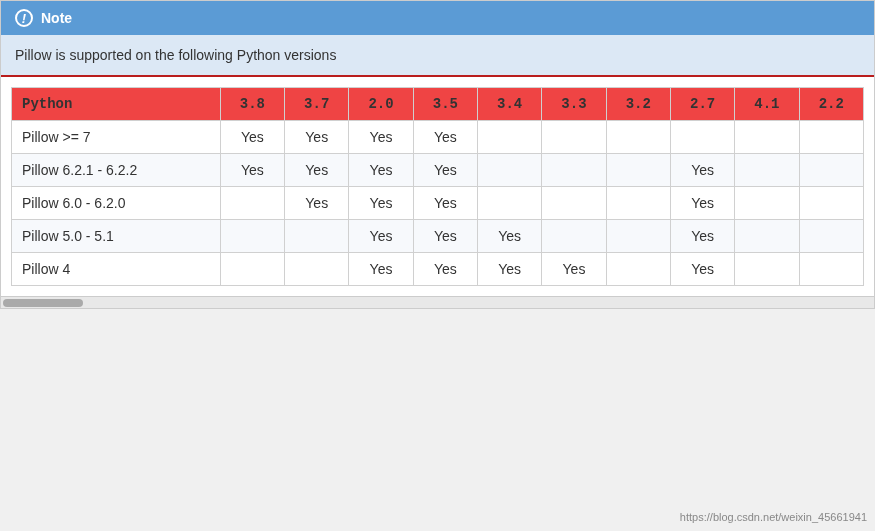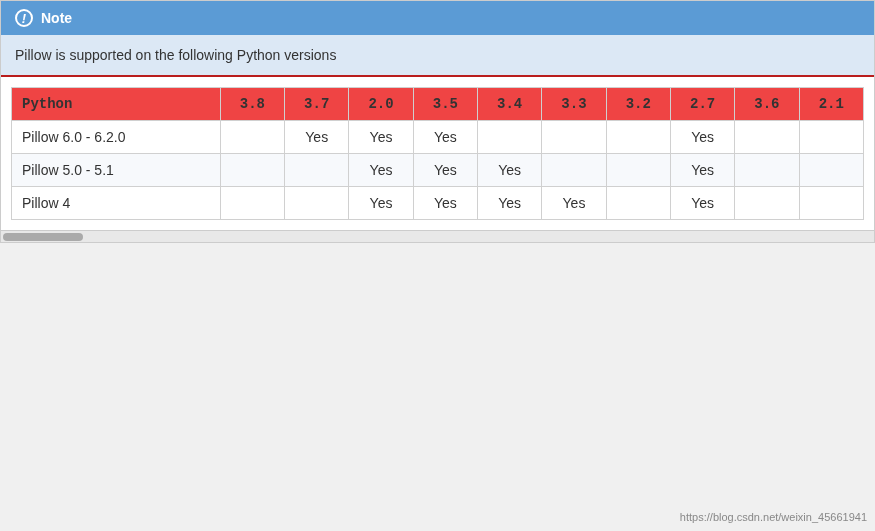--- a/index.html
+++ b/index.html
@@ -119,25 +119,51 @@
         <tr id="header-row">
             <th>Python</th>
             <th>3.8</th>
             <th>3.7</th>
             <th>2.0</th>
             <th>3.5</th>
             <th>3.4</th>
             <th>3.3</th>
             <th>3.2</th>
             <th>2.7</th>
-            <th>3.6</th>
-            <th>2.1</th>
+            <th>4.1</th>
+            <th>2.2</th>
           </tr>
       </thead>
       <tbody id="table-body">
+          <tr>
+            <td>Pillow &gt;= 7</td>
+            <td>Yes</td>
+            <td>Yes</td>
+            <td>Yes</td>
+            <td>Yes</td>
+            <td></td>
+            <td></td>
+            <td></td>
+            <td></td>
+            <td></td>
+            <td></td>
+          </tr>
+          <tr>
+            <td>Pillow 6.2.1 - 6.2.2</td>
+            <td>Yes</td>
+            <td>Yes</td>
+            <td>Yes</td>
+            <td>Yes</td>
+            <td></td>
+            <td></td>
+            <td></td>
+            <td>Yes</td>
+            <td></td>
+            <td></td>
+          </tr>
           <tr>
             <td>Pillow 6.0 - 6.2.0</td>
             <td></td>
             <td>Yes</td>
             <td>Yes</td>
             <td>Yes</td>
             <td></td>
             <td></td>
             <td></td>
             <td>Yes</td>

